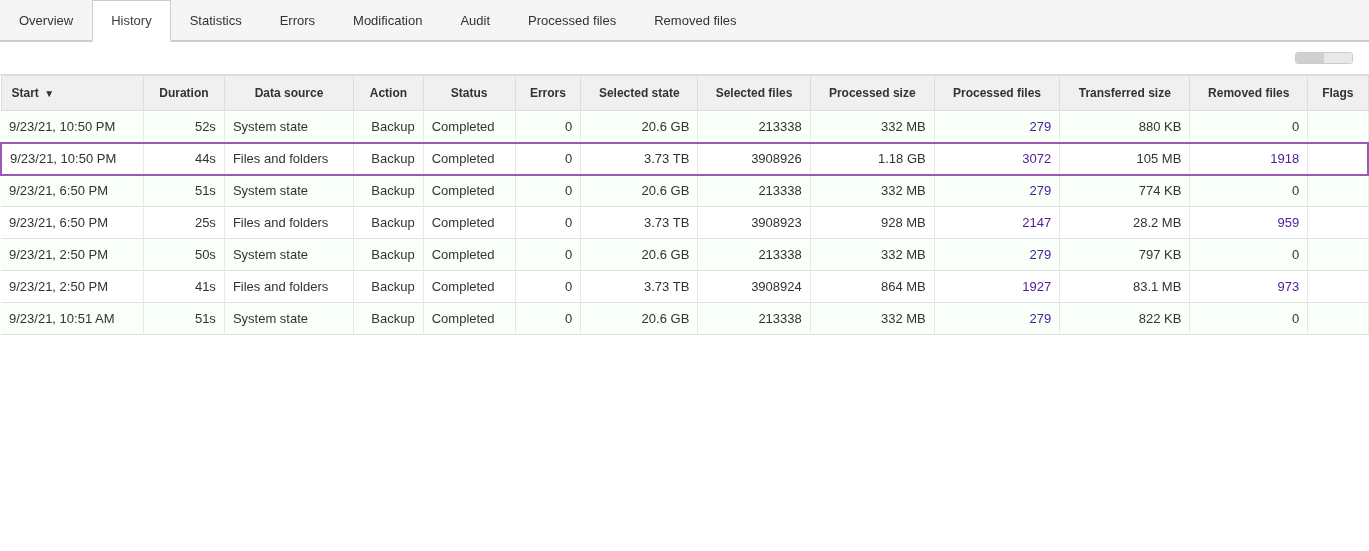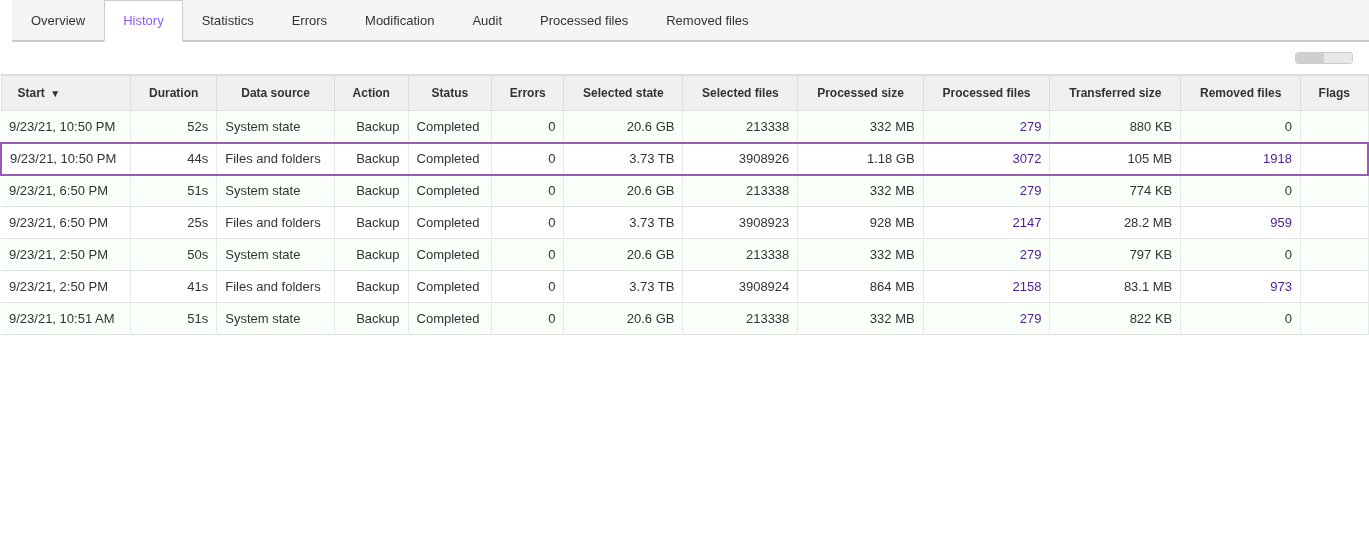--- a/index.html
+++ b/index.html
@@ -4,38 +4,37 @@
   <style>
     * { box-sizing: border-box; margin: 0; padding: 0; }
     body { font-family: Arial, sans-serif; font-size: 13px; background: #fff; color: #333; }
 
     
     .tabs {
       display: flex;
       border-bottom: 2px solid #ccc;
       background: #f5f5f5;
       padding: 0 12px 0 0;
-      margin-left: 12px;
     }
     .tab {
       padding: 12px 18px;
       cursor: pointer;
       border: 1px solid transparent;
       border-bottom: none;
       background: #f5f5f5;
       color: #333;
       font-size: 13px;
       white-space: nowrap;
     }
     .tab.active {
       background: #fff;
       border: 1px solid #ccc;
       border-bottom: 2px solid #fff;
       margin-bottom: -2px;
-      color: #8b5cf6;
+      color: #404040;
       font-weight: normal;
     }
 
     
     .header-bar {
       display: flex;
       align-items: center;
       justify-content: space-between;
       padding: 10px 16px;
       background: #fff;
@@ -76,21 +75,21 @@
     }
     table {
       width: 100%;
       border-collapse: collapse;
       font-size: 13px;
     }
     thead tr {
       background: #f0f0f0;
     }
     thead th {
-      padding: 10px 16px;
+      padding: 10px 10px;
       text-align: center;
       border: 1px solid #ddd;
       font-weight: bold;
       font-size: 12px;
       white-space: nowrap;
       vertical-align: middle;
     }
     thead th:first-child { text-align: left; }
     thead th .sort-arrow {
       font-size: 10px;
@@ -260,21 +259,21 @@
           <tr>
             <td>9/23/21, 2:50 PM</td>
             <td>41s</td>
             <td>Files and folders</td>
             <td>Backup</td>
             <td>Completed</td>
             <td>0</td>
             <td>3.73 TB</td>
             <td>3908924</td>
             <td>864 MB</td>
-            <td class="link-cell">2158</td>
+            <td class="link-cell">1927</td>
             <td>83.1 MB</td>
             <td class="link-cell">973</td>
             <td></td>
           </tr>
           <tr>
             <td>9/23/21, 10:51 AM</td>
             <td>51s</td>
             <td>System state</td>
             <td>Backup</td>
             <td>Completed</td>

